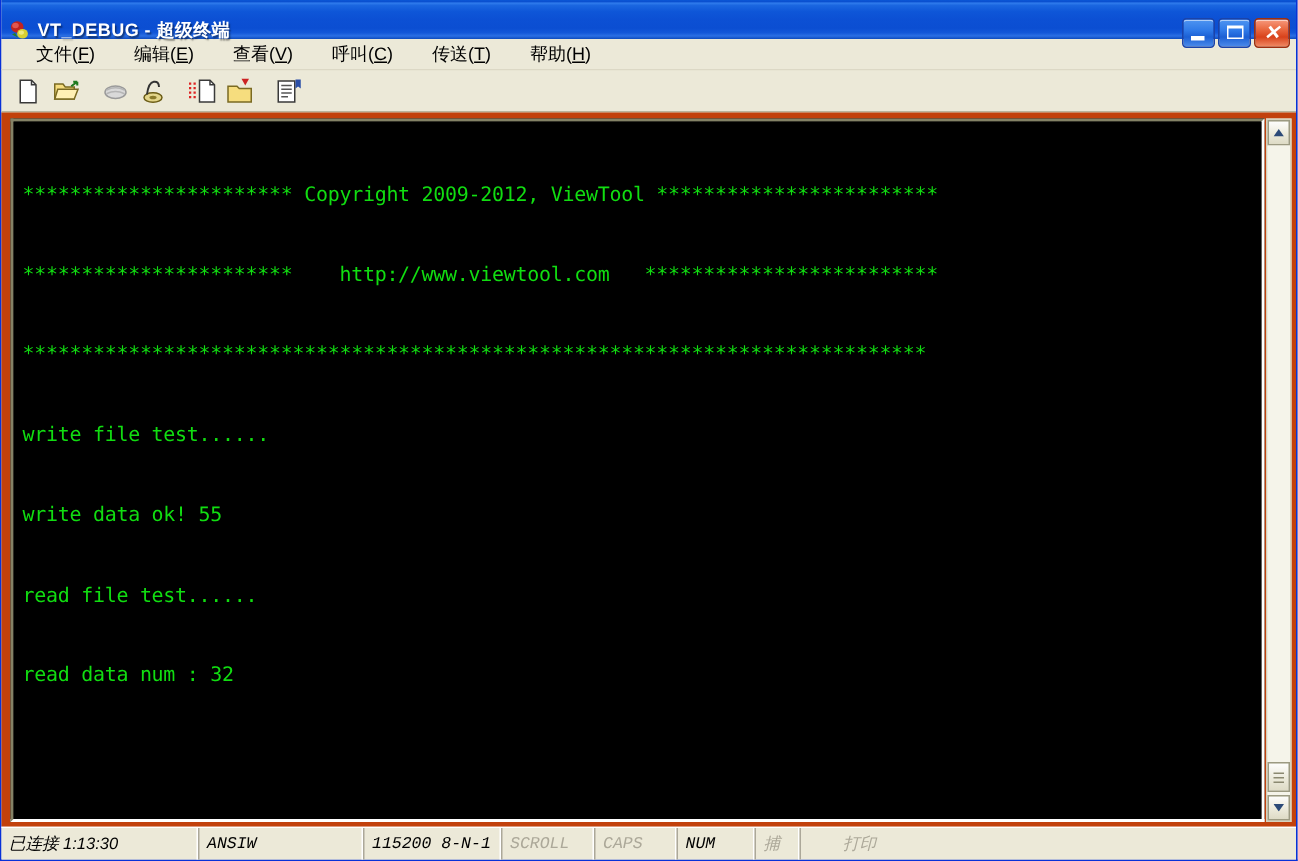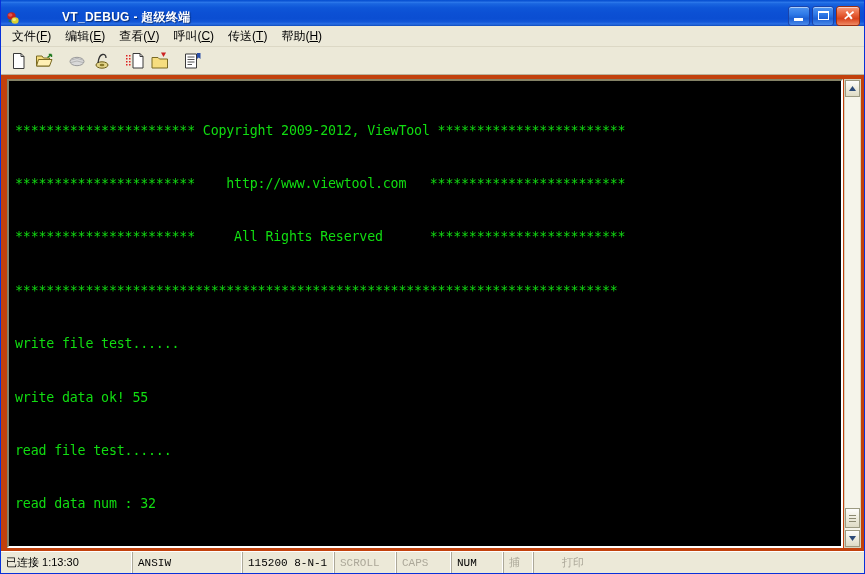--- a/index.html
+++ b/index.html
@@ -30,25 +30,24 @@
 
   
   #titlebar {
     height: 26px;
     flex: 0 0 26px;
     background: linear-gradient(to bottom,
         #0a56d6 0%, #0a50d0 4%, #2f7bec 8%,
         #1a66e0 14%, #0e56d8 30%, #0c50d4 50%,
         #0b4ed2 72%, #1357d8 84%, #2b6fe4 92%, #0e4bbd 100%);
     display: flex;
-    align-items: flex-end;
-    padding: 1px 2px 0 4px;
-    position: relative;
-    box-sizing: border-box;
-    gap: 37px;
+    align-items: flex-start;
+    padding: 12px 2px 0 4px;
+    position: relative;
+    box-sizing: border-box;
   }
   #app-icon {
     width: 16px; height: 16px;
     margin-right: 4px;
     position: relative;
     flex: 0 0 16px;
   }
   #title-text {
     color: #ffffff;
     font-size: 12px;
@@ -109,20 +108,21 @@
     border-bottom: 1px solid #dcd8c5;
     box-sizing: border-box;
   }
   .menu-item {
     font-size: 12px;
     color: #000;
     padding: 2px 7px;
     white-space: nowrap;
     font-family: "Liberation Sans", sans-serif;
     cursor: default;
+    margin-left: 12px;
   }
   .menu-item .mn {
     text-decoration: underline;
   }
 
   
   #toolbar {
     height: 28px;
     flex: 0 0 28px;
     background: #ece9d8;
@@ -228,20 +228,21 @@
   }
   .sb-cell {
     display: flex;
     align-items: center;
     padding: 0 5px;
     border-right: 1px solid #aca899;
     box-shadow: inset -1px 0 0 #ffffff;
     color: #000;
     white-space: nowrap;
     box-sizing: border-box;
+    font-style: italic;
   }
   .sb-cell.dim { color: #aca899; }
   .sb-cell.nb { border-right: none; box-shadow: none; flex: 1 1 auto; padding-left: 28px; }
   .sb-cell.mono { font-family: "Liberation Mono", monospace; font-size: 11px; }
 </style>
 </head>
 <body>
 
 <div id="window">
 
@@ -343,21 +344,20 @@
         <path d="M14 1 L17.5 1 L17.5 7 L15.7 5.6 L14 7 Z" fill="#2b4fa8"></path>
       </svg>
     </span>
   </div>
 
   <div id="client">
     <div id="term-outer">
       <div id="terminal">
         <div class="line">*********************** Copyright 2009-2012, ViewTool ************************</div>
         <div class="line">***********************    http://www.viewtool.com   *************************</div>
-        <div class="line">***********************     All Rights Reserved      *************************</div>
         <div class="line">*****************************************************************************</div>
         <div class="line">write file test......</div>
         <div class="line">write data ok! 55</div>
         <div class="line">read file test......</div>
         <div class="line">read data num : 32</div>
         
         
         
         
         

